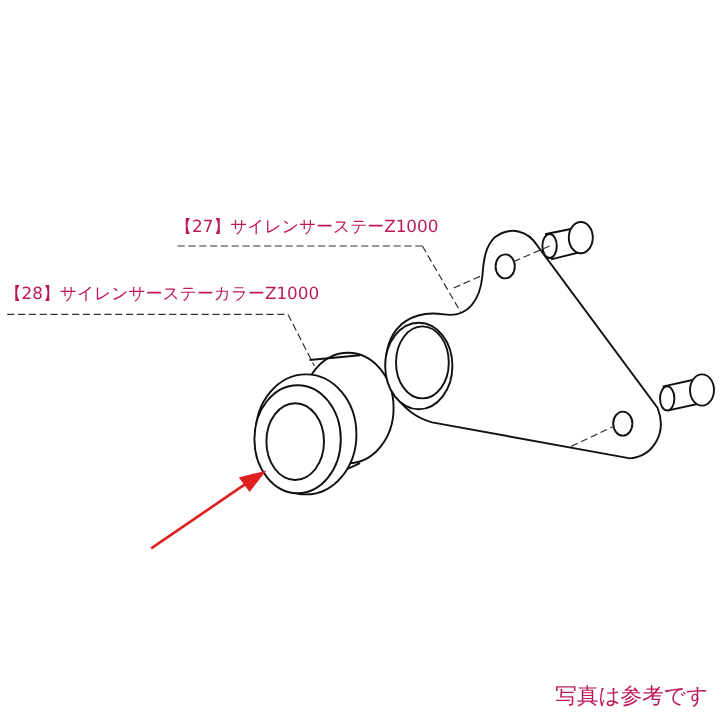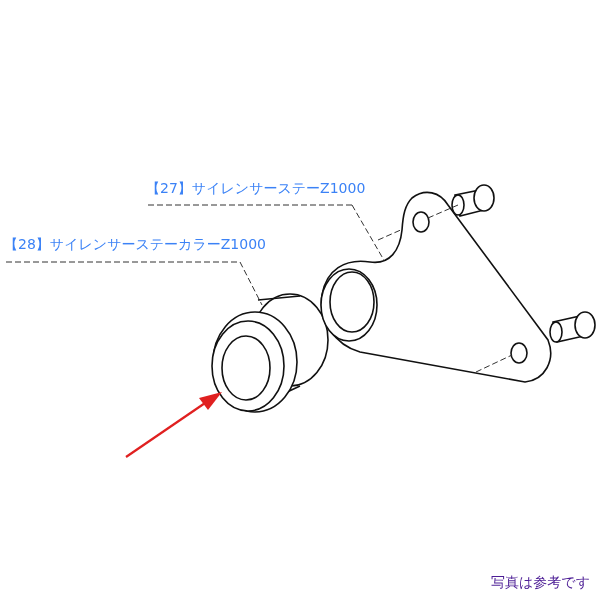--- a/index.html
+++ b/index.html
@@ -1,22 +1,22 @@
 <!DOCTYPE html>
 <html><head>
   <meta charset="utf-8">
   <style>
     html, body { margin: 0; padding: 0; background: #ffffff; }
     body { width: 600px; height: 600px; position: relative; overflow: hidden;
            font-family: "DejaVu Sans", sans-serif; }
-    .label { position: absolute; font-family: "DejaVu Sans", sans-serif; color: #3b82f6;
+    .label { position: absolute; font-family: "DejaVu Sans", sans-serif; color: #be185d;
              font-size: 14px; white-space: nowrap; letter-spacing: 0px; }
     #label-27 { left: 146px; top: 180px; }
     #label-28 { left: 4px; top: 236px; text-align: right; }
-    #caption { position: absolute; right: 10px; bottom: 8px; font-size: 14px; color: #4c1d95;
+    #caption { position: absolute; right: 10px; bottom: 8px; font-size: 18px; color: #be185d;
                font-family: Liberation Mono, monospace; }
     svg.diagram { position: absolute; left: 0; top: 0; }
   </style>
 </head>
 <body>
 
 <div id="label-27" class="label">【27】サイレンサーステーZ1000</div>
 <div id="label-28" class="label">【28】サイレンサーステーカラーZ1000</div>
 
 <svg class="diagram" width="600" height="600" viewBox="0 0 600 600">

